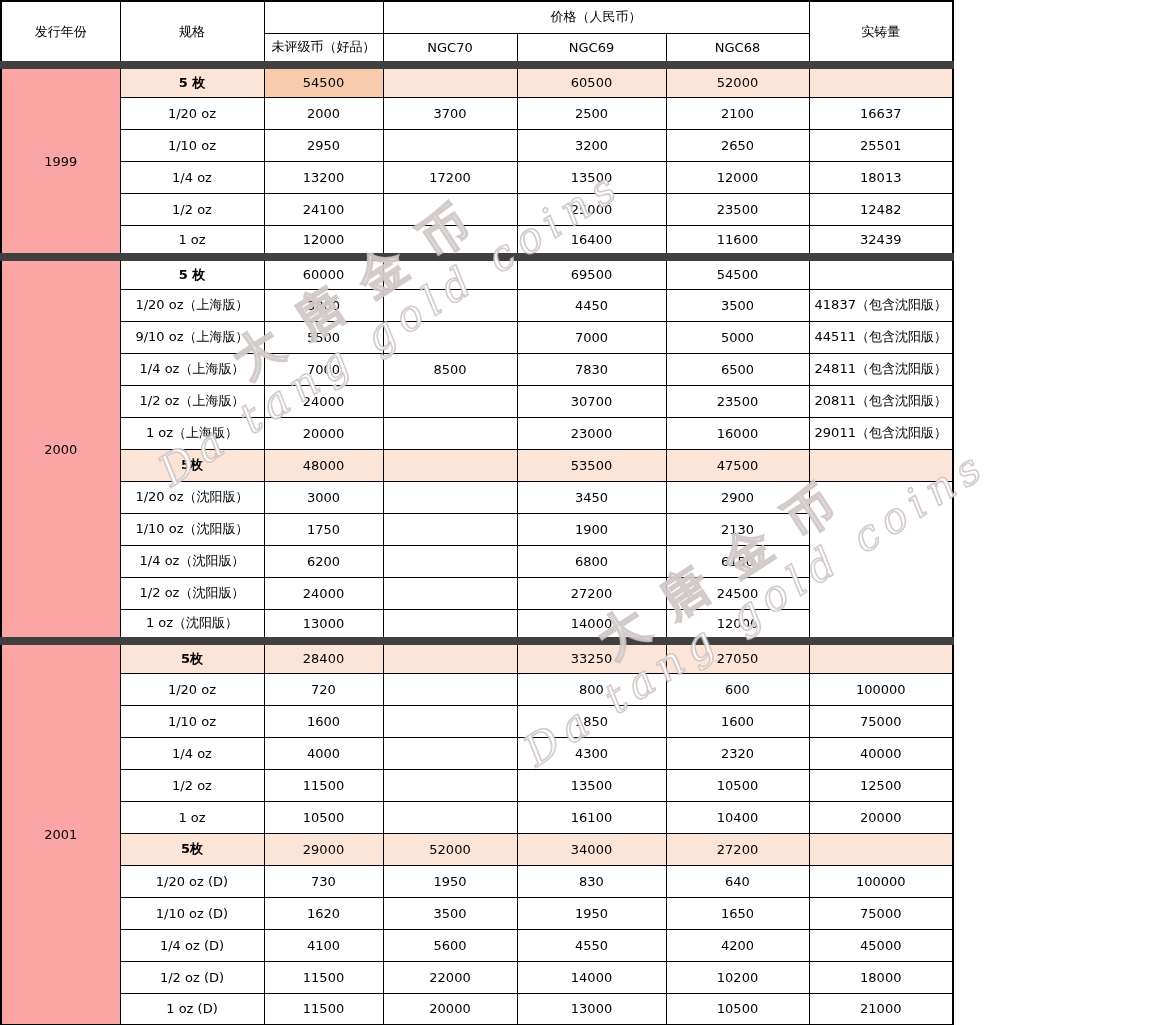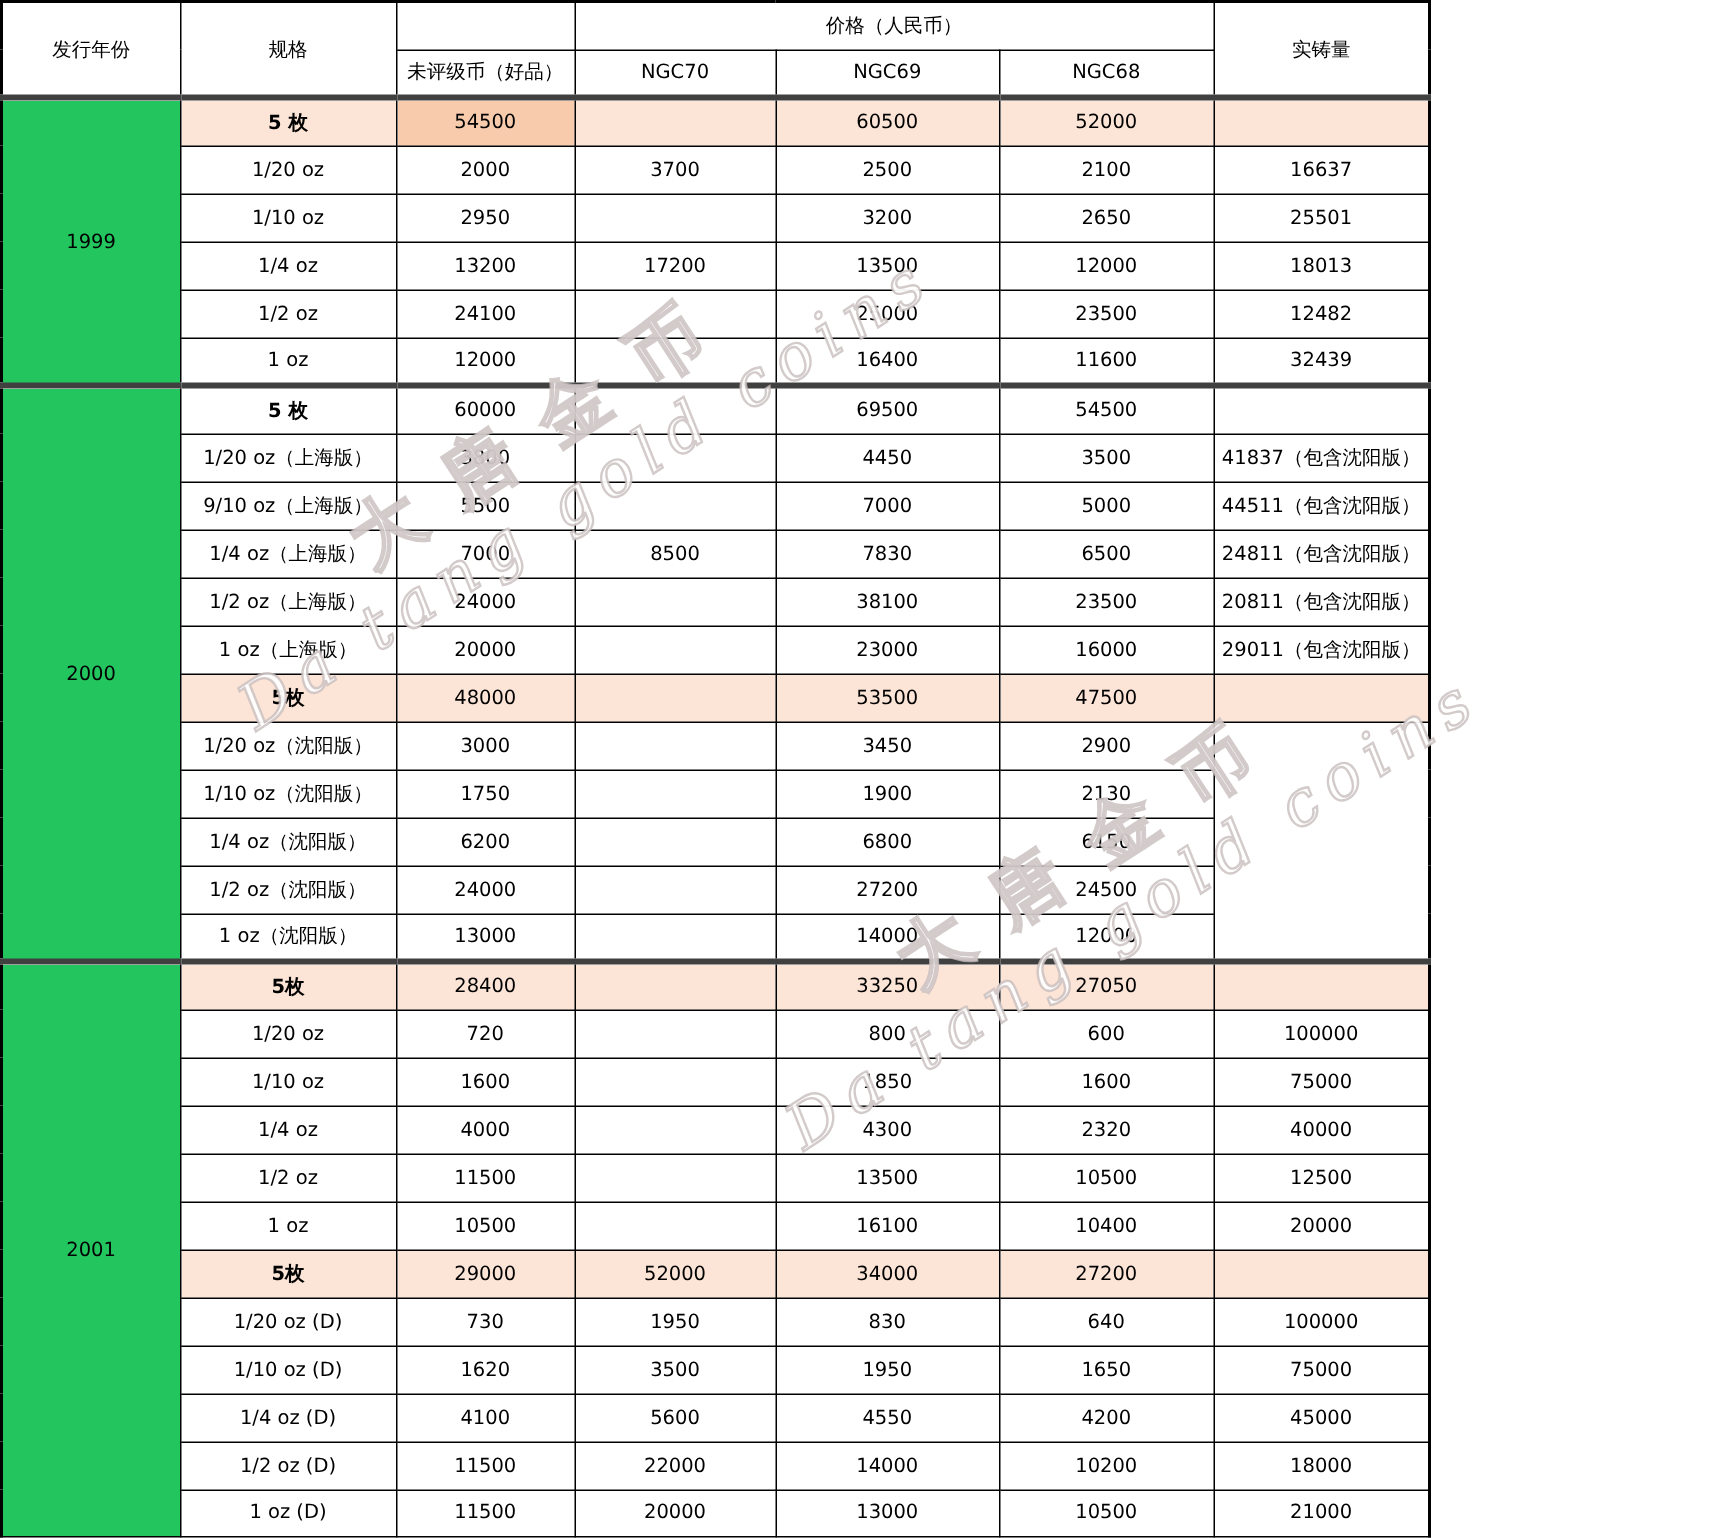--- a/index.html
+++ b/index.html
@@ -7,23 +7,23 @@
     width:1152px;height:1025px;background:#ffffff;position:relative;
     font-family:"DejaVu Sans","Liberation Sans",sans-serif;color:#000;
   }
   table{border-collapse:collapse;table-layout:fixed;width:952px;border:2px solid #000;}
   th,td{
     border:1px solid #000;height:32px;box-sizing:border-box;padding:0 2px;
     font-size:13px;font-weight:normal;text-align:center;vertical-align:middle;
     overflow:hidden;white-space:nowrap;background:#fff;
   }
   thead{border-bottom:2px solid #000;}
-  tr.group-start td{border-top:4px solid #404040;}
+  tr.group-start td{border-top:8px solid #404040;}
   .hl td{background:#fce4d6;}
-  td.c-year{background:#22c55e;}
+  td.c-year{background:#fca5a5;}
   td.dark{background:#f8cbad;}
   td.b{font-weight:bold;}
   
   .wm{
     position:absolute;pointer-events:none;text-align:center;white-space:nowrap;
     transform:rotate(-33deg);line-height:1.12;color:#ffffff;
     -webkit-text-stroke:1.6px rgba(201,190,190,0.85);opacity:.95;z-index:5;
   }
   .wm-cn{display:block;font-size:48px;font-weight:bold;letter-spacing:26px;}
   .wm-en{display:block;font-size:42px;font-style:italic;letter-spacing:8px;
@@ -139,21 +139,21 @@
         <td class="c-num">7000</td>
         <td class="c-num">8500</td>
         <td class="c-num">7830</td>
         <td class="c-num">6500</td>
         <td class="c-num">24811（包含沈阳版）</td>
       </tr>
       <tr>
         <td class="c-spec">1/2 oz（上海版）</td>
         <td class="c-num">24000</td>
         <td class="c-num"></td>
-        <td class="c-num">38100</td>
+        <td class="c-num">30700</td>
         <td class="c-num">23500</td>
         <td class="c-num">20811（包含沈阳版）</td>
       </tr>
       <tr>
         <td class="c-spec">1 oz（上海版）</td>
         <td class="c-num">20000</td>
         <td class="c-num"></td>
         <td class="c-num">23000</td>
         <td class="c-num">16000</td>
         <td class="c-num">29011（包含沈阳版）</td>

